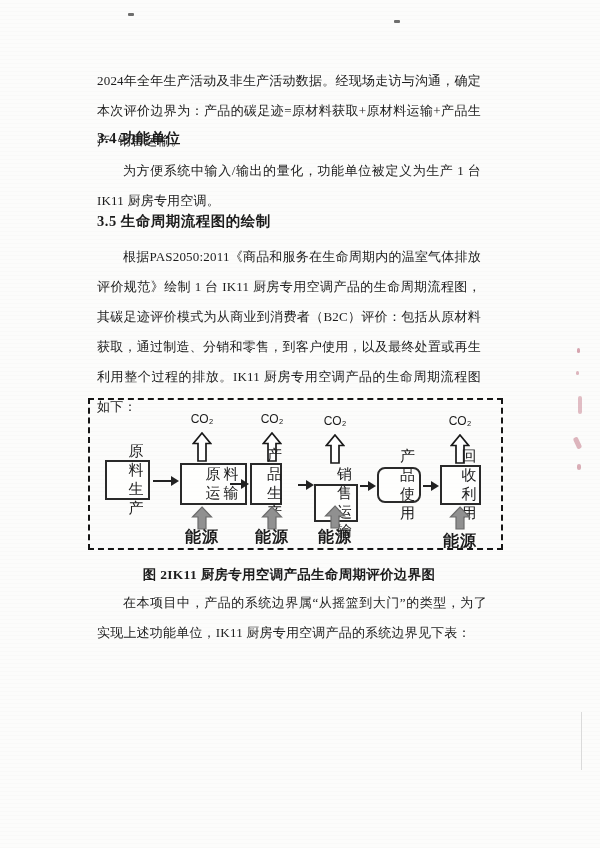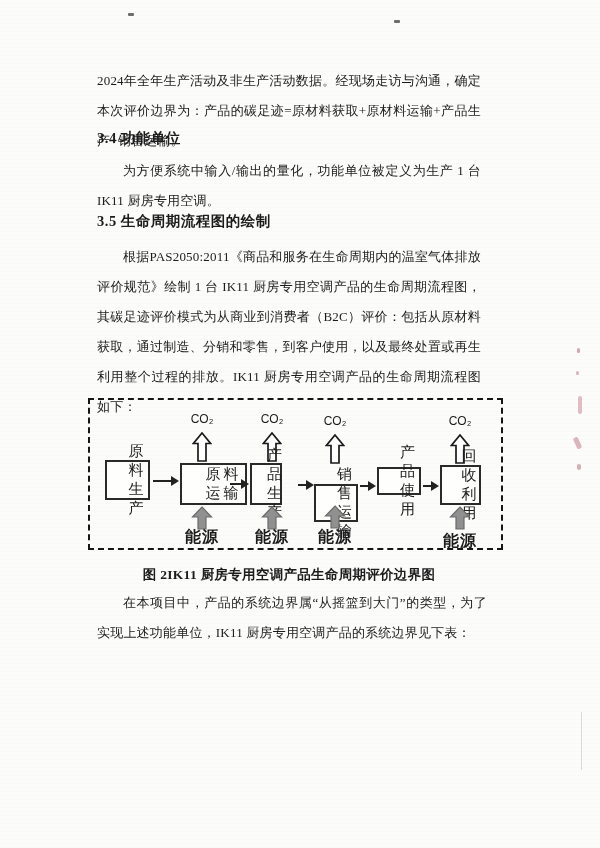--- a/index.html
+++ b/index.html
@@ -126,21 +126,21 @@
       <path d="M10 1 L18.6 11.5 H14 V29 H6 V11.5 H1.4 Z" fill="#ffffff" stroke="#1a1a1a" stroke-width="1.7"></path>
     </svg>
   <svg class="arrow-svg" style="left:360px; top:34px;" width="20" height="30" viewBox="0 0 20 30">
       <path d="M10 1 L18.6 11.5 H14 V29 H6 V11.5 H1.4 Z" fill="#ffffff" stroke="#1a1a1a" stroke-width="1.7"></path>
     </svg>
 
   <div class="fc-box" style="left:15px;  top:60px; width:45px; height:40px;">原料生产</div>
   <div class="fc-box" style="left:90px;  top:63px; width:67px; height:42px;">原料运输</div>
   <div class="fc-box" style="left:160px; top:63px; width:32px; height:42px;">产品生产</div>
   <div class="fc-box" style="left:224px; top:84px; width:44px; height:38px;">销售运输</div>
-  <div class="fc-box" style="left:287px; top:67px; width:44px; height:28px;">产品使用</div>
+  <div class="fc-box" style="left:287px; top:67px; width:44px; height:36px;border-radius:8px;">产品使用</div>
   <div class="fc-box" style="left:350px; top:65px; width:41px; height:40px;">回收利用</div>
 
   <div class="h-arrow" style="left:63px;  top:80px; width:24px;"></div>
   <div class="h-arrow" style="left:140px; top:83px; width:17px;"></div>
   <div class="h-arrow" style="left:208px; top:84px; width:14px;"></div>
   <div class="h-arrow" style="left:270px; top:85px; width:14px;"></div>
   <div class="h-arrow" style="left:333px; top:85px; width:14px;"></div>
 
   <svg class="arrow-svg" style="left:101px; top:106px;" width="22" height="24" viewBox="0 0 22 24">
       <path d="M11 1 L20.5 11 H15 V23 H7 V11 H1.5 Z" fill="#909090" stroke="#6b6b6b" stroke-width="1.2"></path>

